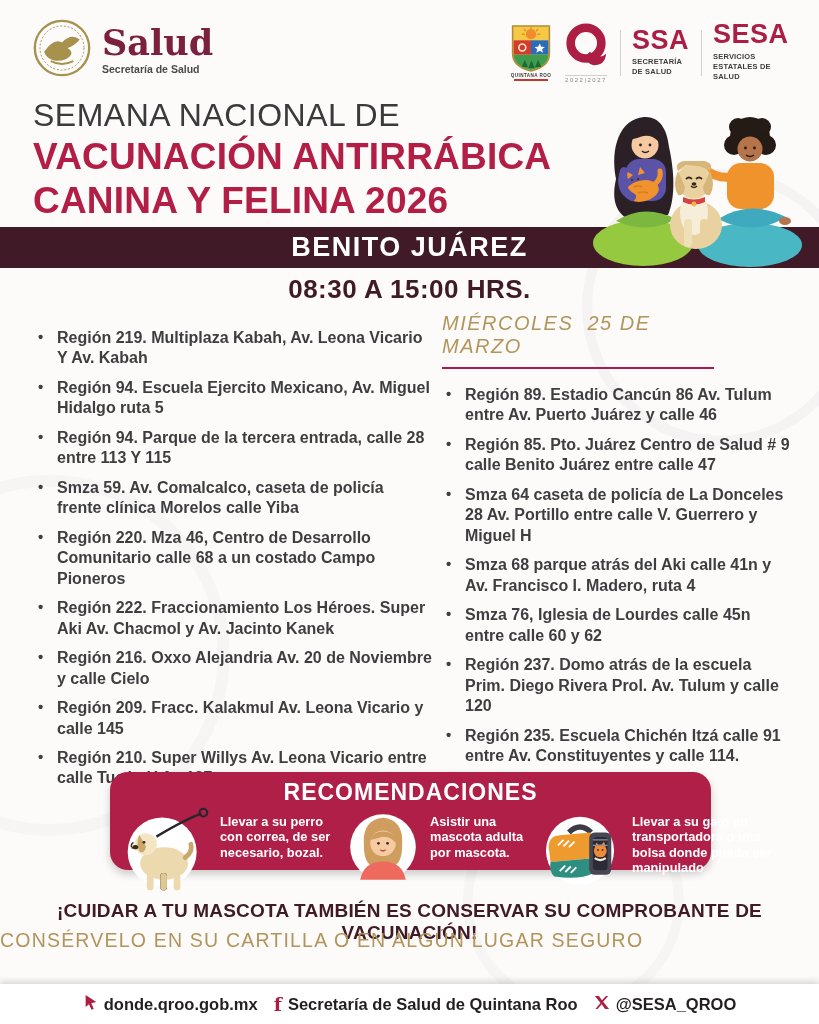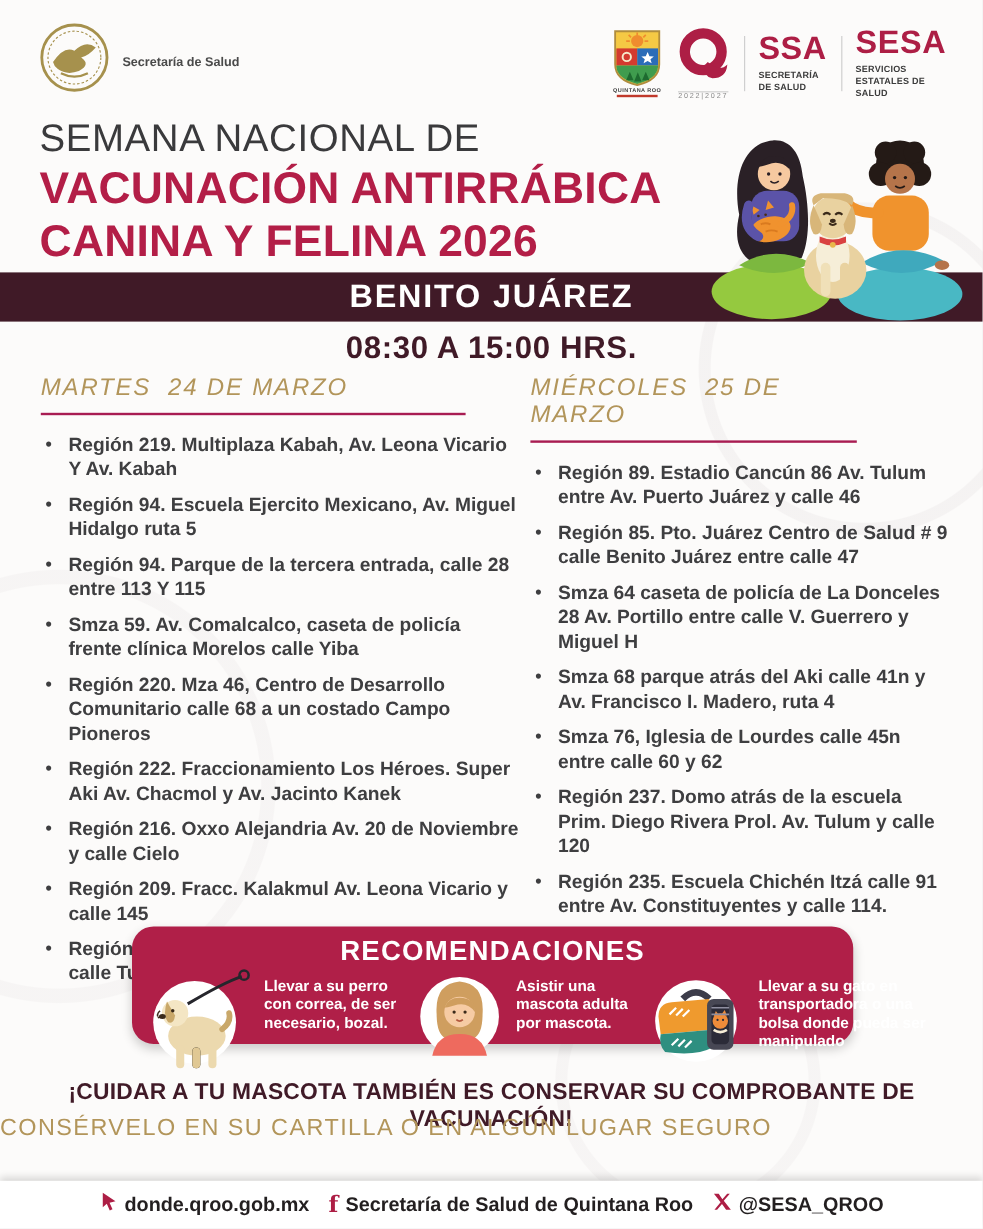--- a/index.html
+++ b/index.html
@@ -69,20 +69,21 @@
     <div class="salud">
       <span>
         <svg width="60" height="60" viewBox="0 0 64 64">
           <circle cx="32" cy="32" r="29" fill="none" stroke="#a6914d" stroke-width="2.5"></circle>
           <circle cx="32" cy="32" r="23.5" fill="none" stroke="#a6914d" stroke-width="1" stroke-dasharray="2.2 1.8"></circle>
           <path d="M13,36 Q23,21 32,26 Q42,16 51,23 Q45,30 38,32 Q47,38 36,44 Q25,48 17,42 Q14,40 13,36 Z" fill="#a6914d"></path>
           <path d="M20,46 Q32,52 44,46" fill="none" stroke="#a6914d" stroke-width="2"></path>
         </svg>
       </span>
       <div>
+        <div class="salud-word">Salud</div>
         <div class="salud-sub">Secretaría de Salud</div>
       </div>
     </div>
 
     <div class="stlogos">
       <div>
         <span>
           <svg width="42" height="47" viewBox="0 0 40 46" style="display:block;margin:0 auto;">
             <path d="M2,1 H38 V28 Q38,41 20,45 Q2,41 2,28 Z" fill="#f5c944" stroke="#b08d3e" stroke-width="1.5"></path>
             <circle cx="20" cy="9" r="5" fill="#f08c2e"></circle>
@@ -195,21 +196,20 @@
     </svg>
   </span>
 
   <div class="banner">
     <span class="banner-txt">BENITO JUÁREZ</span>
   </div>
   <div class="hours">08:30 A 15:00 HRS.</div>
 
   <div class="cols">
     <div class="col-l">
-      <div class="chead">MARTES  24 DE MARZO</div>
       <ul class="sched">
         <li>Región 219. Multiplaza Kabah, Av. Leona Vicario Y Av. Kabah</li>
         <li>Región 94. Escuela Ejercito Mexicano, Av. Miguel Hidalgo ruta 5</li>
         <li>Región 94. Parque de la tercera entrada, calle 28 entre 113 Y 115</li>
         <li>Smza 59. Av. Comalcalco, caseta de policía frente clínica Morelos calle Yiba</li>
         <li>Región 220. Mza 46, Centro de Desarrollo Comunitario calle 68 a un costado Campo Pioneros</li>
         <li>Región 222. Fraccionamiento Los Héroes. Super Aki Av. Chacmol y Av. Jacinto Kanek</li>
         <li>Región 216. Oxxo Alejandria Av. 20 de Noviembre y calle Cielo</li>
         <li>Región 209. Fracc. Kalakmul Av. Leona Vicario y calle 145</li>
         <li>Región 210. Super Willys Av. Leona Vicario entre calle Tucán Y Av 137</li>

